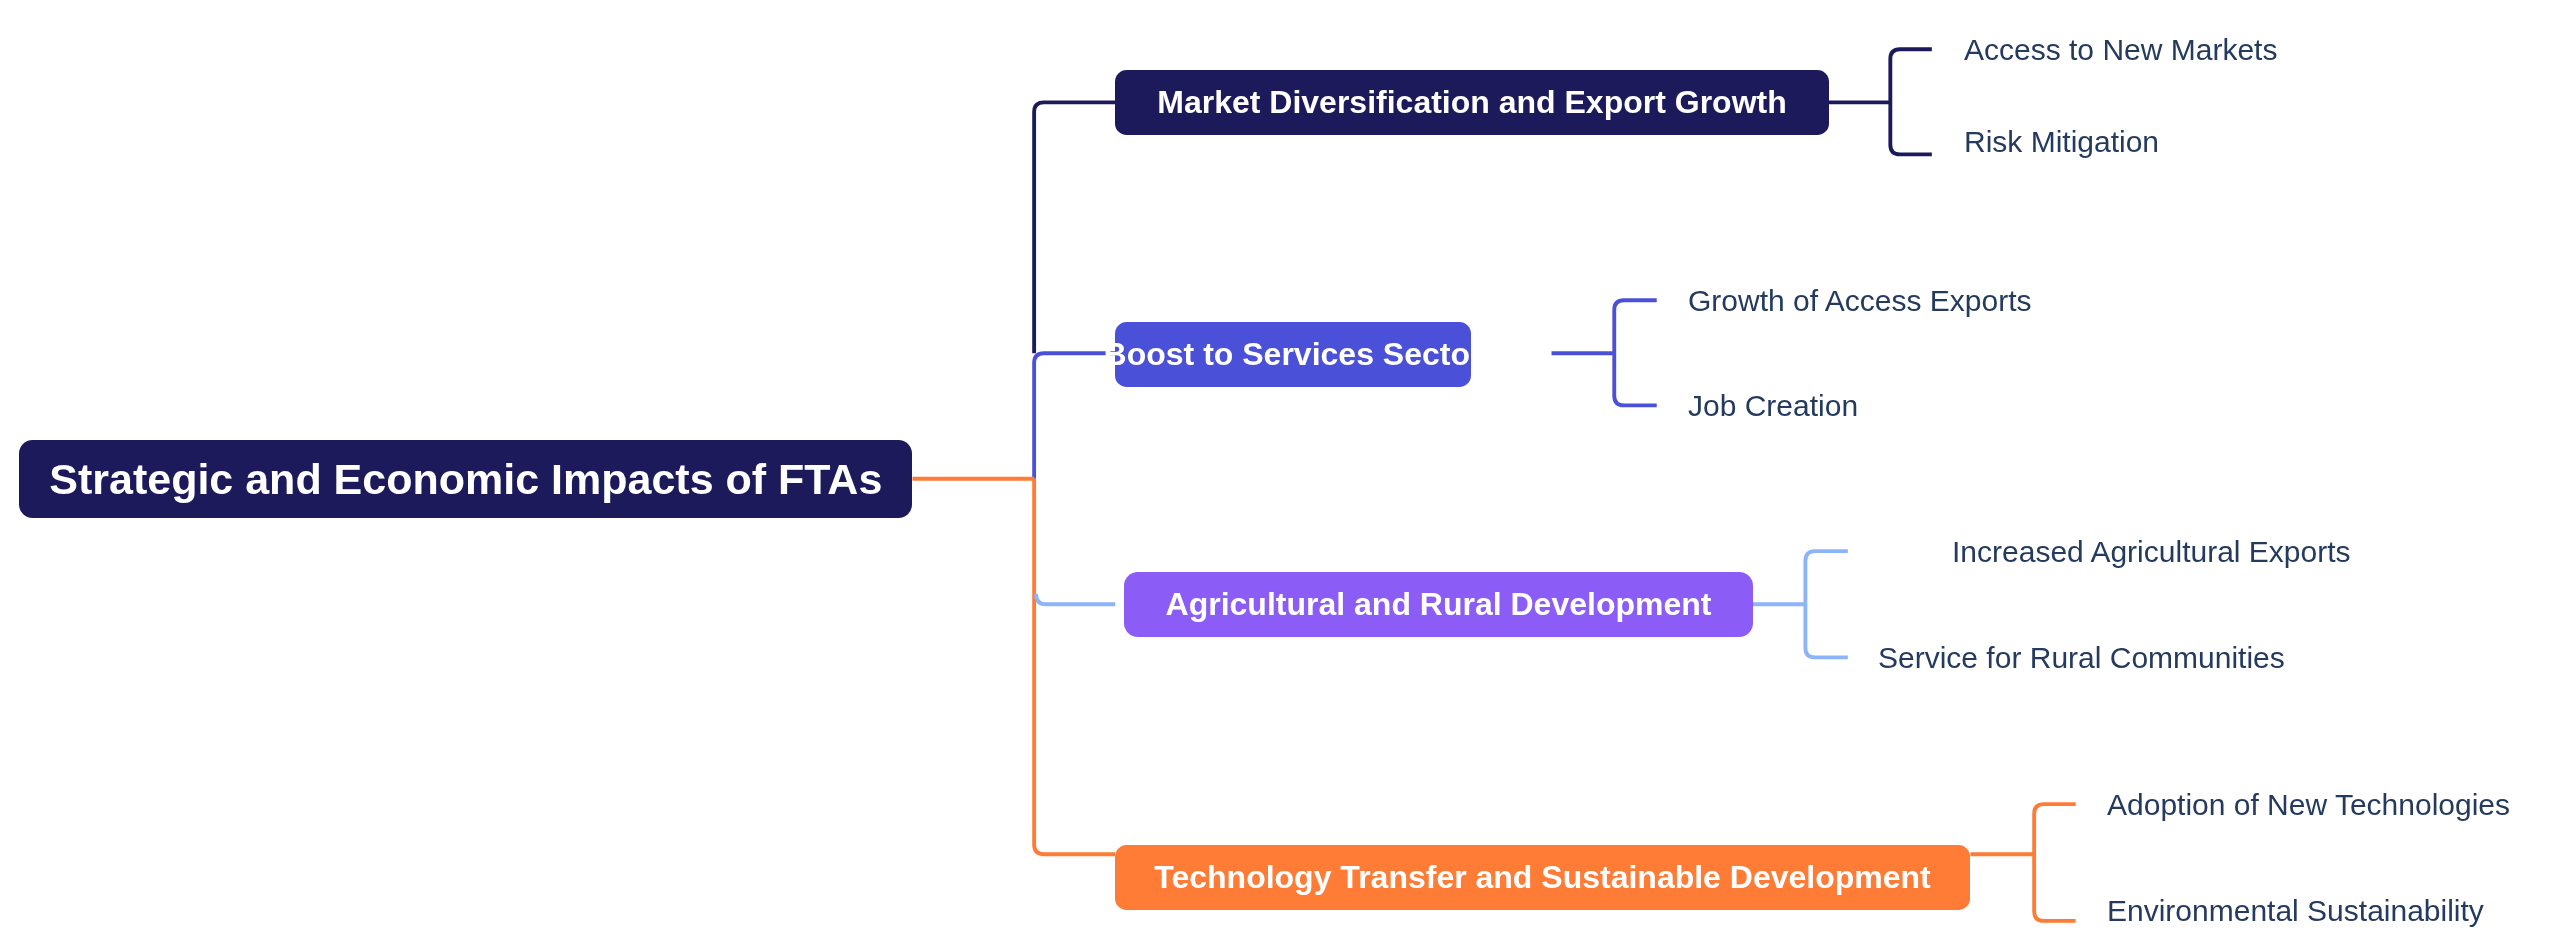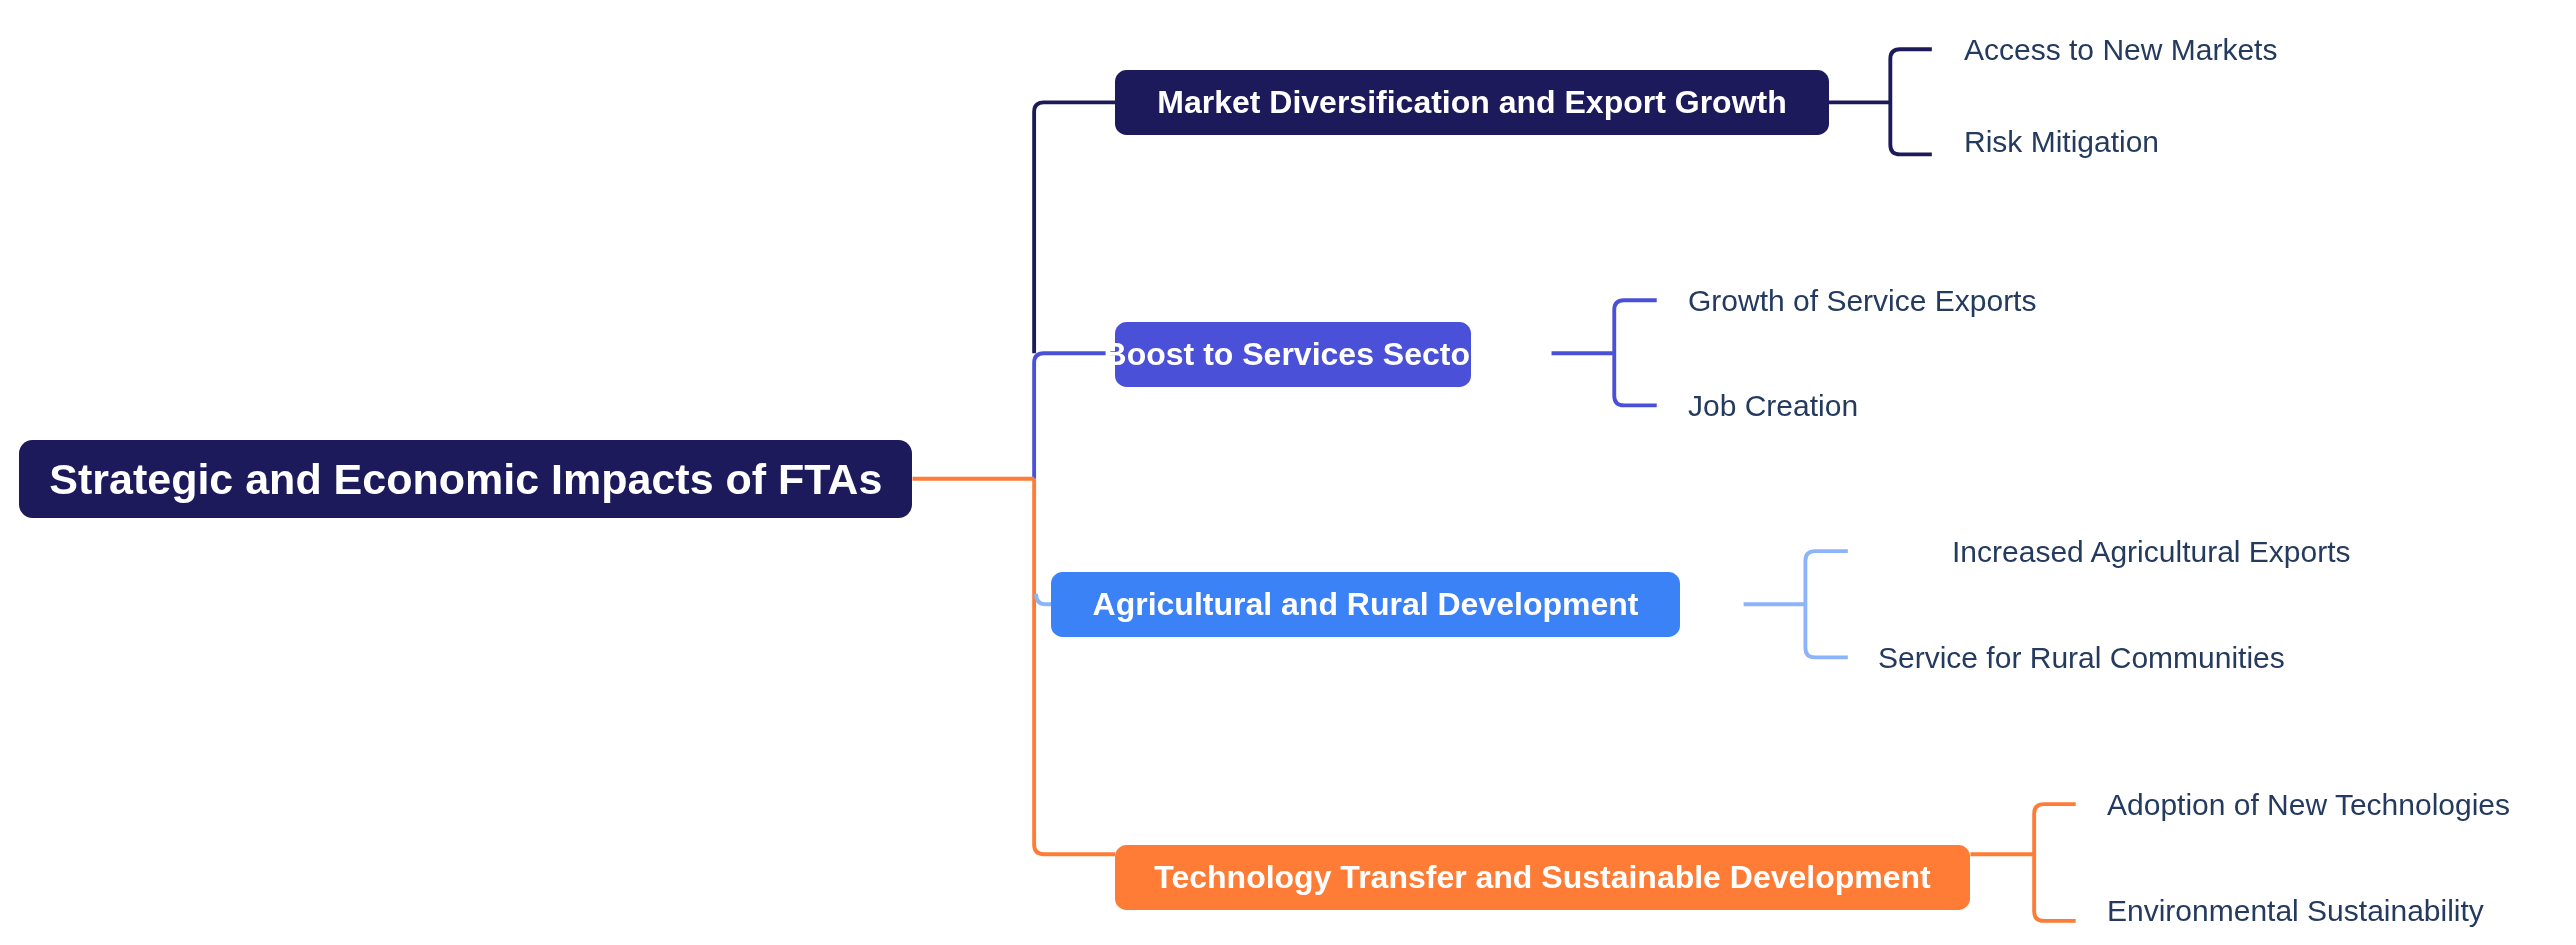--- a/index.html
+++ b/index.html
@@ -97,27 +97,27 @@
     <span>Access to New Markets</span>
   </div>
   <div class="leaf" style="left:1964px; top:122px;">
     <span>Risk Mitigation</span>
   </div>
 
   <div class="node topic" style="left:1115px; top:322px; width:356px; background:#4a51d8;">
     <span>Boost to Services Sector</span>
   </div>
   <div class="leaf" style="left:1688px; top:281px;">
-    <span>Growth of Service Exports</span>
+    <span>Growth of Access Exports</span>
   </div>
   <div class="leaf" style="left:1688px; top:386px;">
     <span>Job Creation</span>
   </div>
 
-  <div class="node topic" style="left:1051px; top:572px; width:629px; background:#3b82f6;">
+  <div class="node topic" style="left:1124px; top:572px; width:629px; background:#8b5cf6;border-radius:14px;">
     <span>Agricultural and Rural Development</span>
   </div>
   <div class="leaf" style="left:1952px; top:532px;">
     <span>Increased Agricultural Exports</span>
   </div>
   <div class="leaf" style="left:1878px; top:638px;">
     <span>Service for Rural Communities</span>
   </div>
 
   <div class="node topic" style="left:1115px; top:845px; width:855px; background:#fe7c36;">

